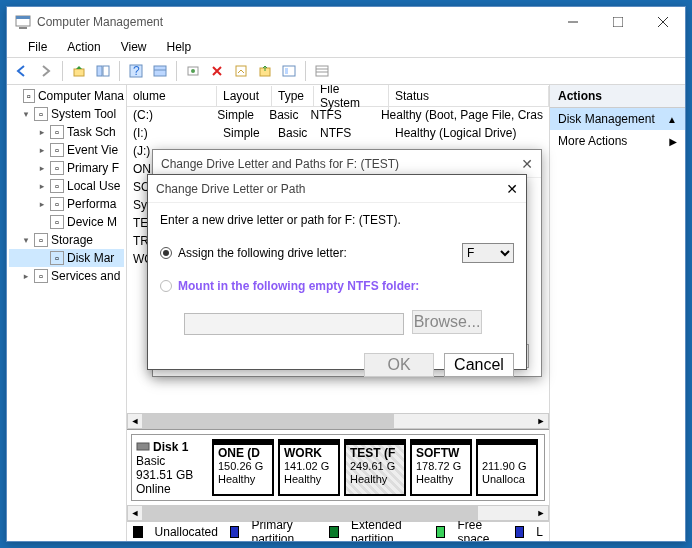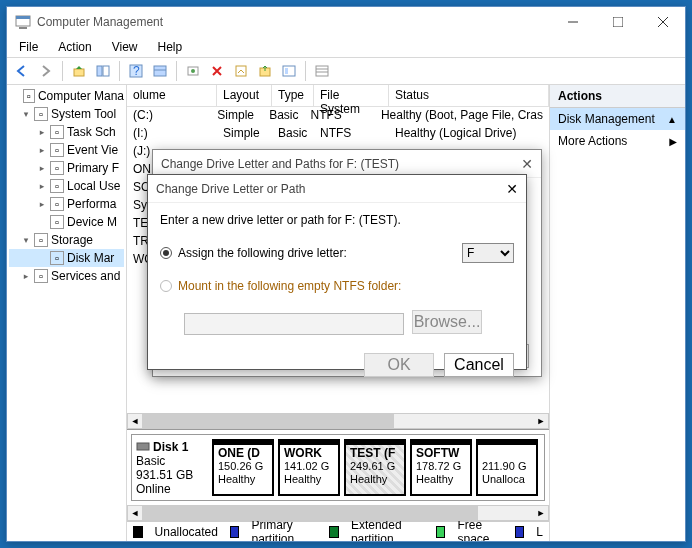--- a/index.html
+++ b/index.html
@@ -3,38 +3,38 @@
 <meta charset="utf-8">
 <style>
   * { box-sizing: border-box; margin: 0; padding: 0; font-family: "Segoe UI", Tahoma, sans-serif; font-size: 12px; }
   body { background: #1a6bb0; width: 692px; height: 548px; overflow: hidden; position: relative; }
   .window { position: absolute; left: 6px; top: 6px; width: 680px; height: 536px; background: #fff; border: 1px solid #5a8bc0; box-shadow: 0 2px 8px rgba(0,0,0,.25); }
   .titlebar { height: 30px; display: flex; align-items: center; padding: 0 0 0 8px; color: #555; }
   .titlebar .title { flex: 1; font-size: 12px; }
   .titlebar .ticon { width: 16px; height: 16px; margin-right: 6px; }
   .winbtns { display: flex; height: 100%; }
   .winbtn { width: 45px; height: 30px; display: flex; align-items: center; justify-content: center; color: #333; }
-  .menubar { height: 20px; padding: 0 4px; display: flex; gap: 4px; align-items: center; }
+  .menubar { height: 20px; padding: 0 13px; display: flex; gap: 4px; align-items: center; }
   .menuitem { padding: 2px 8px; }
   .toolbar { height: 28px; border-top: 1px solid #d8d8d8; border-bottom: 1px solid #d8d8d8; display: flex; align-items: center; padding: 0 4px; gap: 2px; }
   .tbtn { width: 22px; height: 22px; display: flex; align-items: center; justify-content: center; border: 1px solid transparent; }
   .tsep { width: 1px; height: 20px; background: #d0d0d0; margin: 0 3px; }
   .body { display: flex; height: calc(100% - 78px); }
   .tree { width: 120px; border-right: 1px solid #d8d8d8; overflow: hidden; padding: 2px; }
   .tree .row { display: flex; align-items: center; height: 18px; white-space: nowrap; gap: 3px; }
   .tree .row.sel { background: #cde8ff; }
   .tree .ind0 { padding-left: 2px; } .tree .ind1 { padding-left: 12px; } .tree .ind2 { padding-left: 28px; }
   .tree .twist { width: 10px; font-size: 9px; color: #666; display: inline-block; text-align: center; }
   .center { flex: 1; display: flex; flex-direction: column; border-right: 1px solid #d8d8d8; position: relative; overflow: hidden; }
   .actions { width: 135px; }
   .actions .hdr { background: #eef2f7; border-bottom: 1px solid #ccc; padding: 4px 8px; font-weight: bold; }
   .actions .item { padding: 4px 8px; display: flex; align-items: center; justify-content: space-between; }
   .actions .item.hl { background: #c7e4ff; }
   .actions .arrow { font-size: 10px; }
-  .listhdr { display: flex; height: 22px; border-bottom: 1px solid #e0e0e0; background: #fff; }
+  .listhdr { display: flex; height: 22px; border-bottom: 1px solid #e0e0e0; background: #fff; align-items: center; }
   .listhdr div { border-right: 1px solid #e0e0e0; padding: 3px 6px; font-weight: normal; }
   .c1 { width: 90px } .c2 { width: 55px } .c3 { width: 42px } .c4 { width: 75px } .c5 { flex: 1 }
   .listrow { display: flex; height: 18px; white-space: nowrap; overflow: hidden; }
   .listrow div { padding: 1px 6px; }
   .diskpanel { border-top: 1px solid #999; margin-top: auto; padding: 4px; }
   .disk { display: flex; gap: 4px; border: 1px solid #999; padding: 4px; background: #fff; }
   .diskinfo { width: 72px; font-size: 11px; line-height: 14px; }
   .vol { border: 2px solid #000; padding: 2px 4px; font-size: 11px; line-height: 13px; text-align: left; width: 62px; overflow: hidden; }
   .vol.top { border-top: 6px solid #000000; }
   .vol.topk { border-top: 6px solid #000; }
@@ -46,21 +46,21 @@
   .scroll .sa { position: absolute; top: 0; width: 14px; height: 100%; display: flex; align-items: center; justify-content: center; font-size: 9px;}
   .dlg { position: absolute; background: #fff; border: 1px solid #888; box-shadow: 0 3px 12px rgba(0,0,0,.35); }
   .dlg .dtitle { display: flex; align-items: center; height: 28px; padding: 0 8px; color: #444; }
   .dlg .dtitle .sp { flex: 1; }
   .dlg .dclose { font-size: 14px; color: #555; }
   .dlg1 { left: 152px; top: 149px; width: 390px; height: 228px; z-index: 5; }
   .dlg2 { left: 147px; top: 174px; width: 380px; height: 196px; z-index: 10; border: 1px solid #555; }
   .dlg .dtitle { border-bottom: 1px solid #eee; }
   .dlg2 .dbody { padding: 10px 12px; }
   .radio { display: flex; align-items: center; gap: 6px; margin: 16px 0; }
-  .radio.dis { color: #a16207; }
+  .radio.dis { color: #8b5cf6; font-weight: bold; }
   .sel { margin-left: auto; }
   select.dl { width: 52px; border: 1px solid #888; height: 20px; font-size: 12px; }
   .folderin { width: 220px; height: 22px; border: 1px solid #bbb; background: #f3f3f3; margin: 4px 0 0 24px; }
   .btnrow { display: flex; justify-content: flex-end; gap: 10px; padding: 8px 12px; }
   .btn { width: 70px; height: 24px; border: 1px solid #aaa; background: #e9e9e9; text-align: center; line-height: 22px; font-size: 16px; }
   .btn.dim { color: #888; background: #efefef; border-color: #ccc; }
   .btn.cancel { background: #fefefe; }
   .icon-mini { width:14px; height:14px; display:inline-flex; align-items:center; justify-content:center; font-size:11px; border:1px solid #999; }
   
   .rad { width:12px; height:12px; border:1px solid #555; border-radius:50%; display:inline-flex; align-items:center; justify-content:center; }

